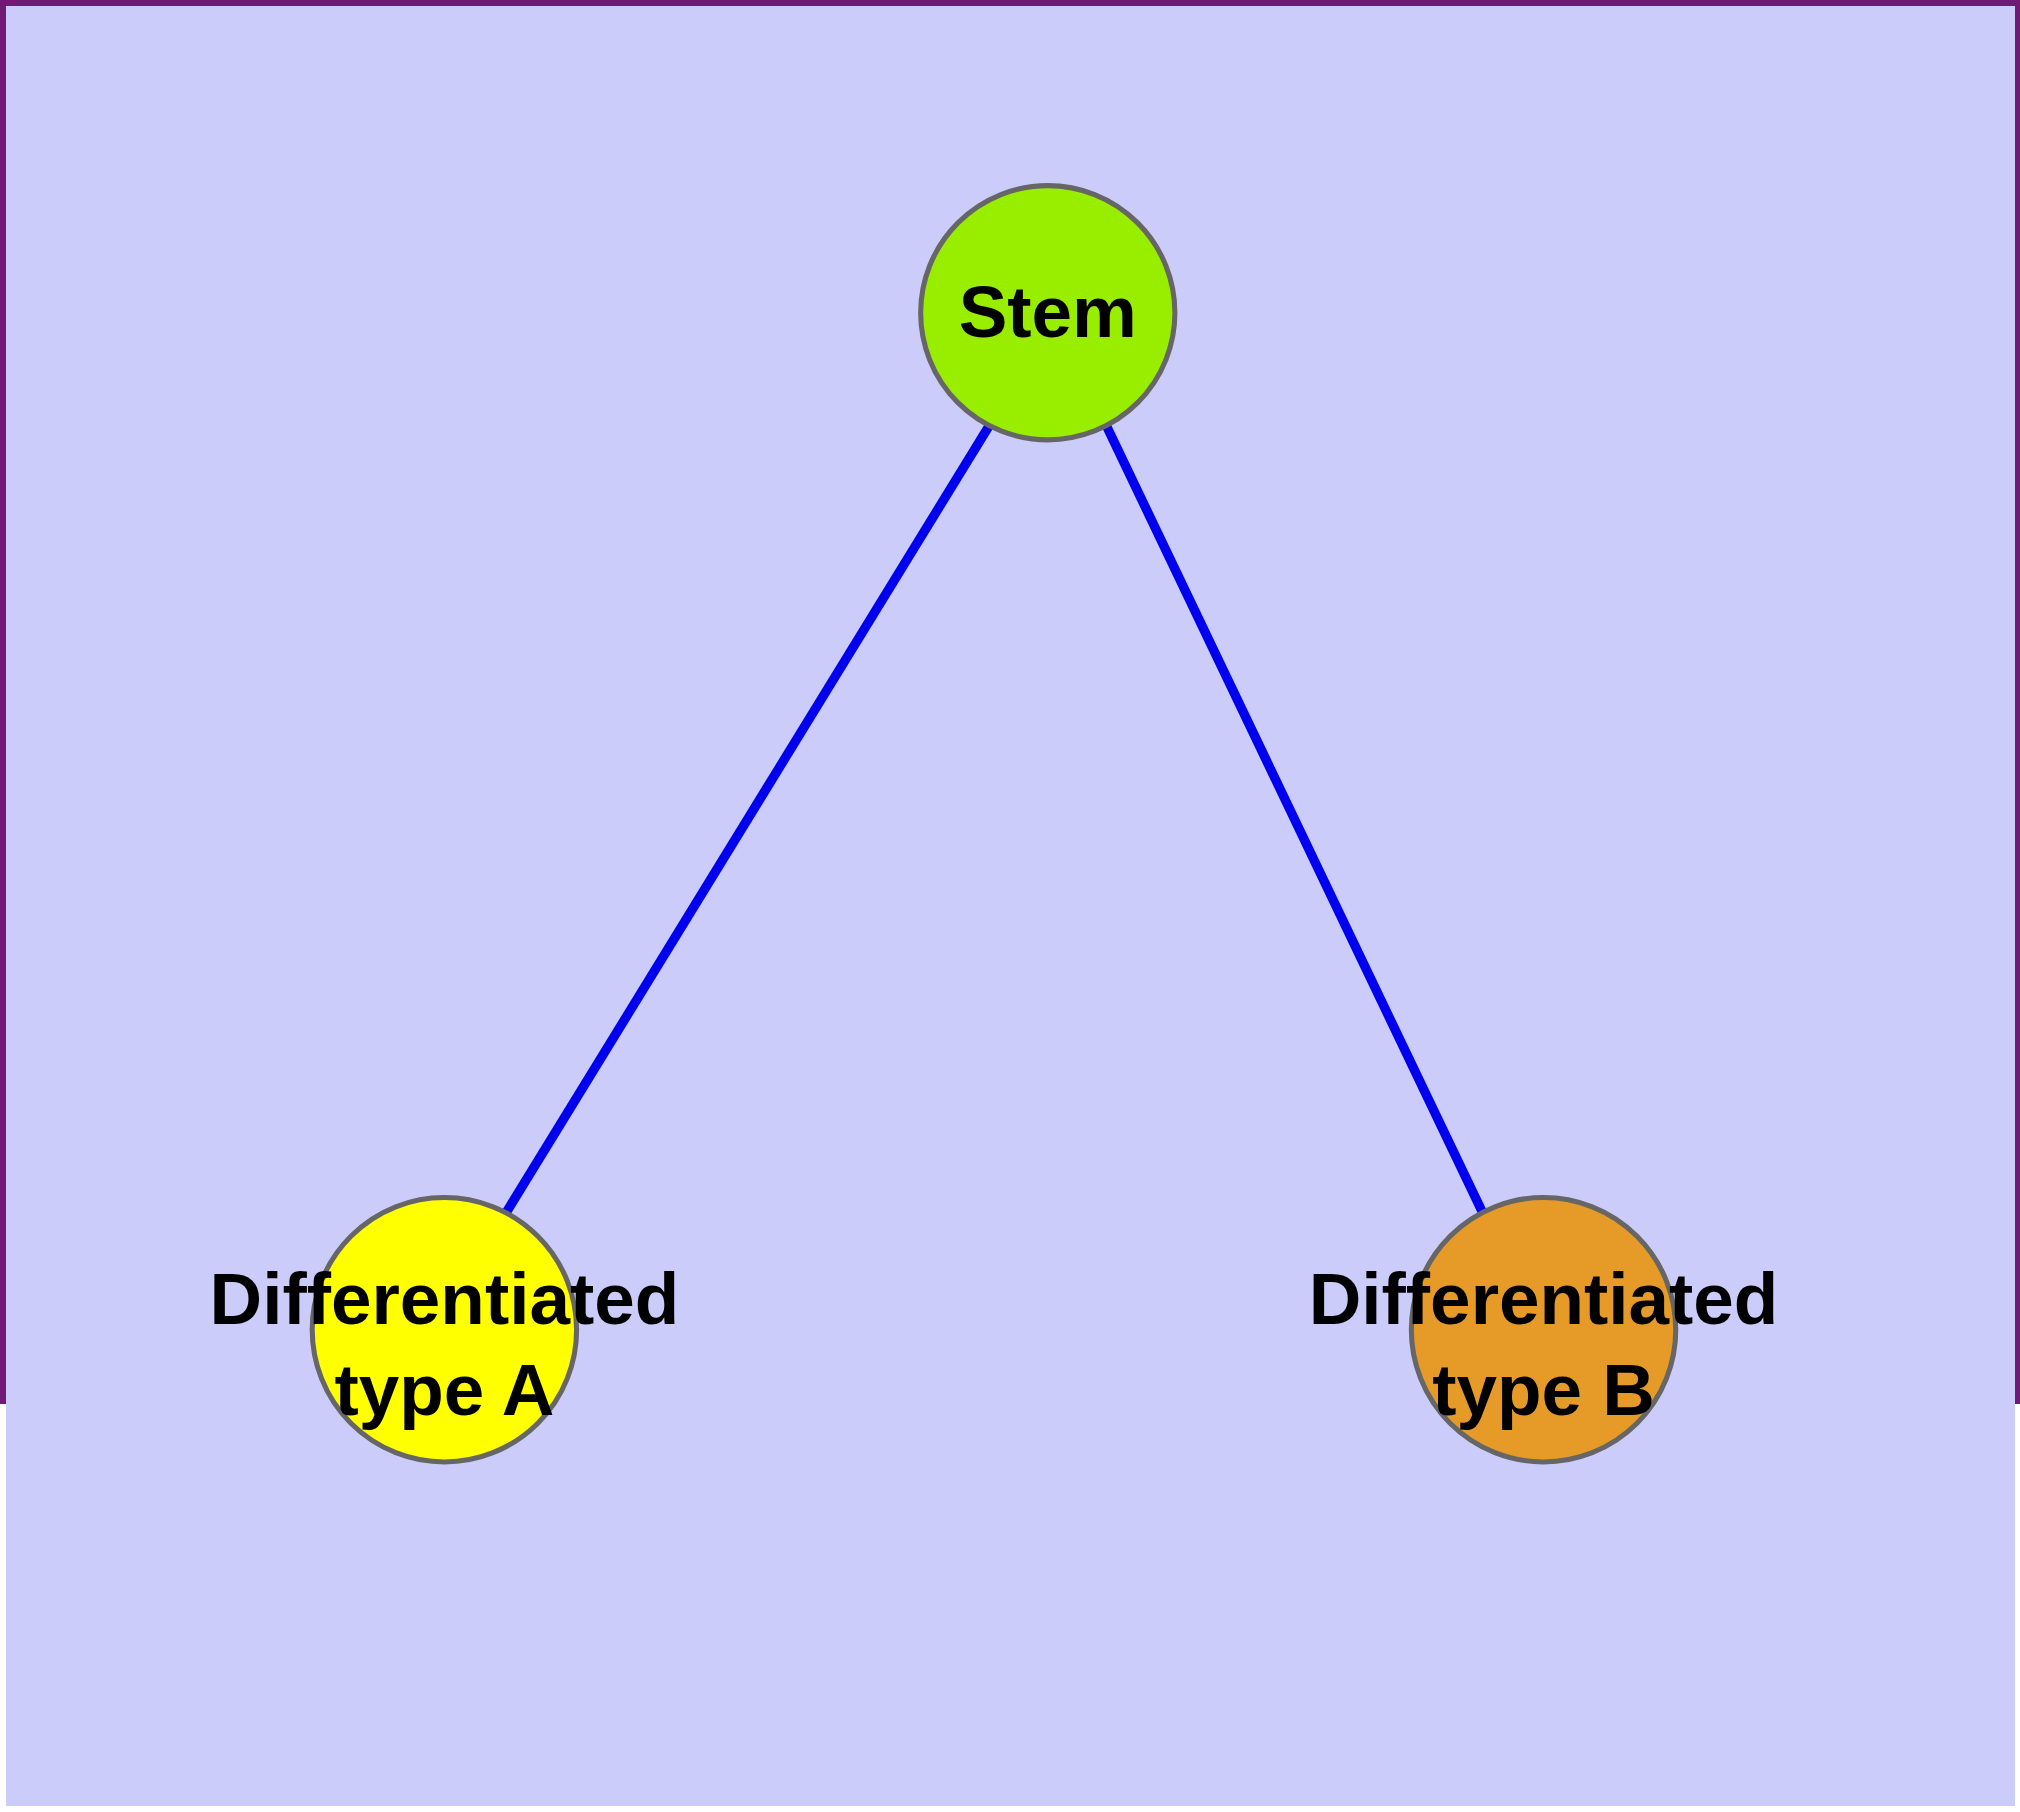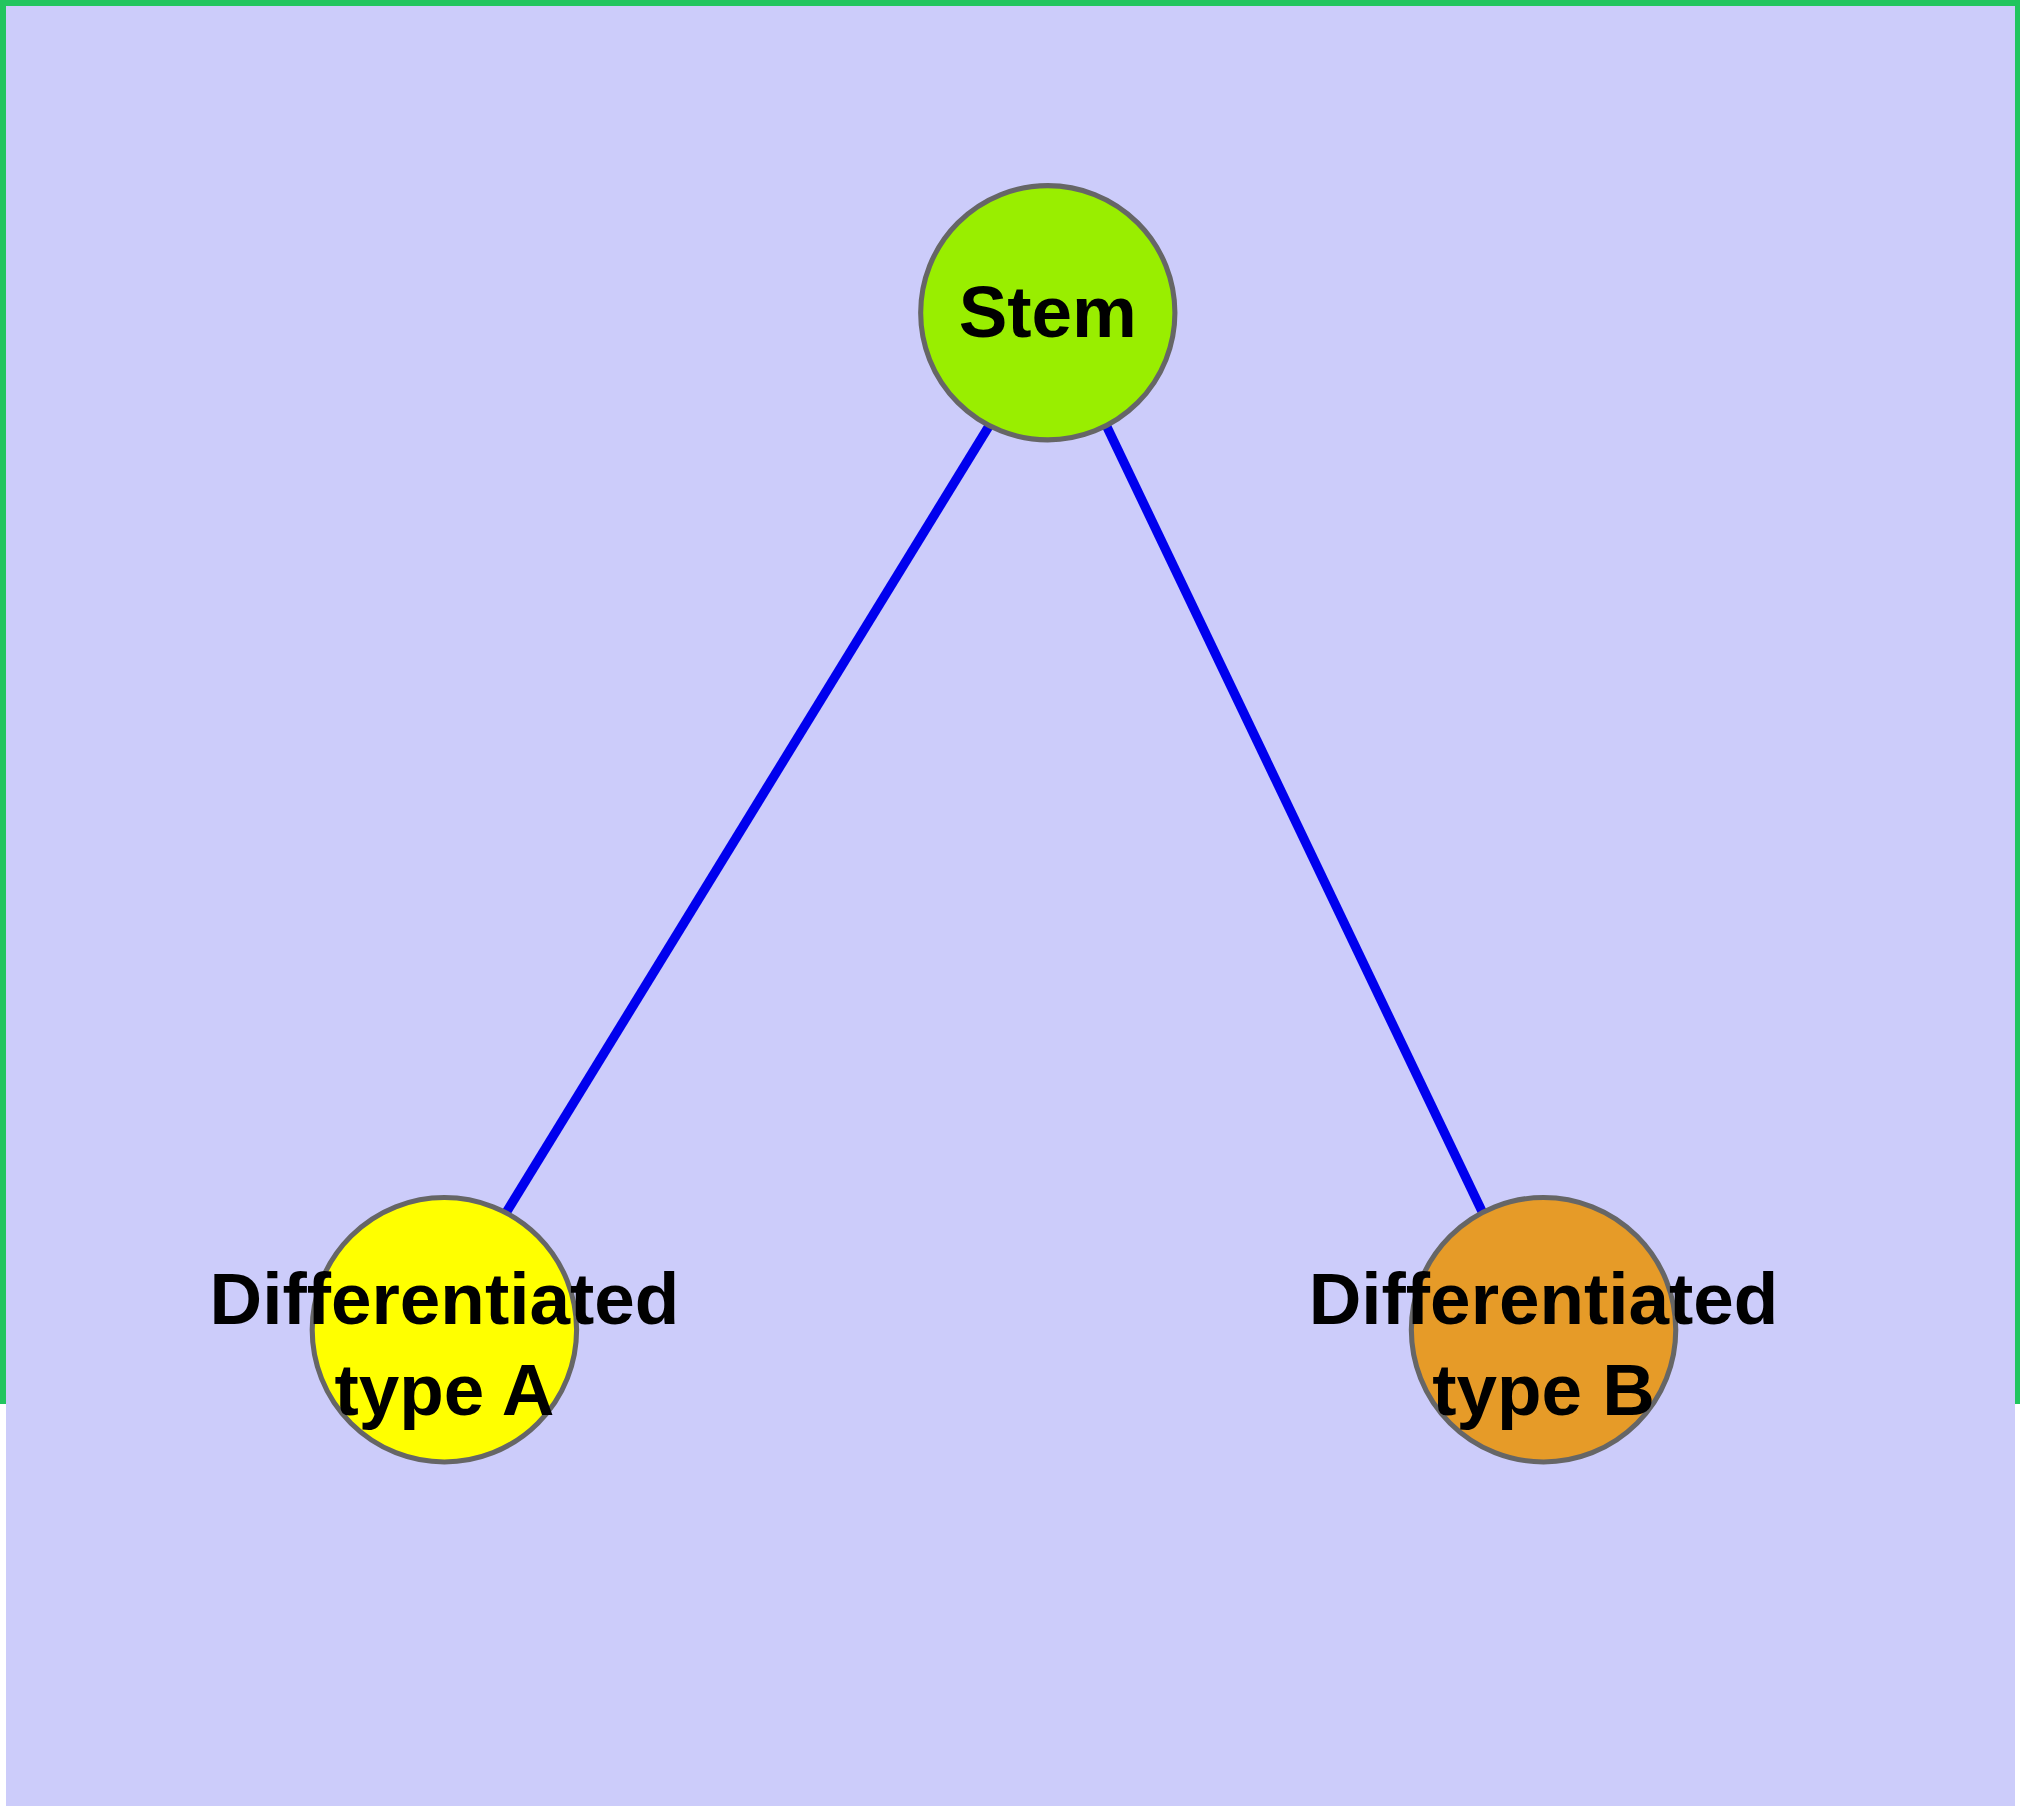--- a/index.html
+++ b/index.html
@@ -11,21 +11,21 @@
   body {
     width: 2021px;
     height: 1812px;
     overflow: hidden;
     font-family: "Liberation Sans", sans-serif;
   }
   #canvas-wrap {
     position: relative;
     width: 2021px;
     height: 1404px;
-    background: #22c55e;
+    background: #701a75;
     box-sizing: border-box;
   }
   
   #graph-canvas {
     position: absolute;
     left: 6px;
     top: 6px;
     width: 2009px;
     height: 1800px;
     background: #ccccfa;

